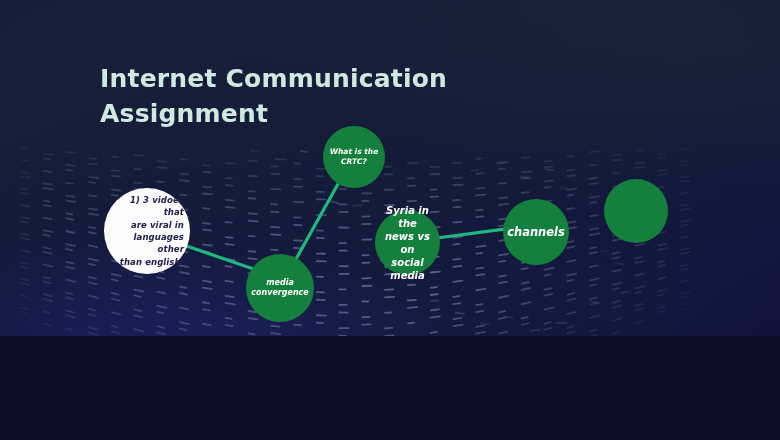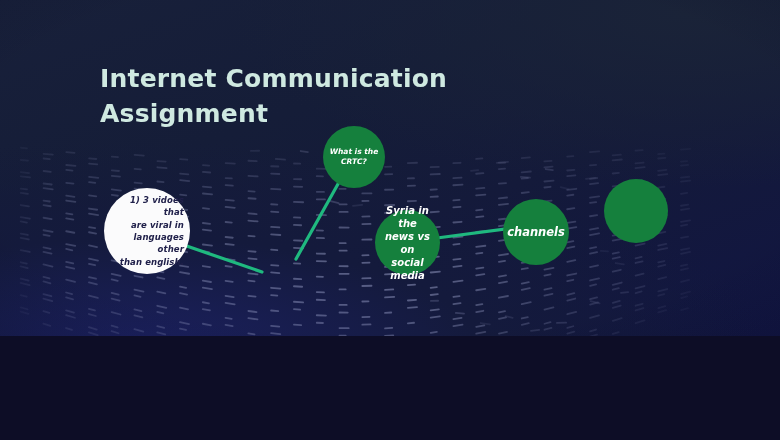--- a/index.html
+++ b/index.html
@@ -749,20 +749,24 @@
 are viral in
 languages other
 than english.</span>
   </div>
 
   <div class="node green" id="node-crtc">
     <span class="label">What is the
 CRTC?</span>
   </div>
 
+  <div class="node green" id="node-media">
+    <span class="label">media
+convergence</span>
+  </div>
 
   <div class="node green" id="node-syria">
     <span class="label">Syria in the
 news vs on
 social media</span>
   </div>
 
   <div class="node green" id="node-channels">
     <span class="label">channels</span>
   </div>

